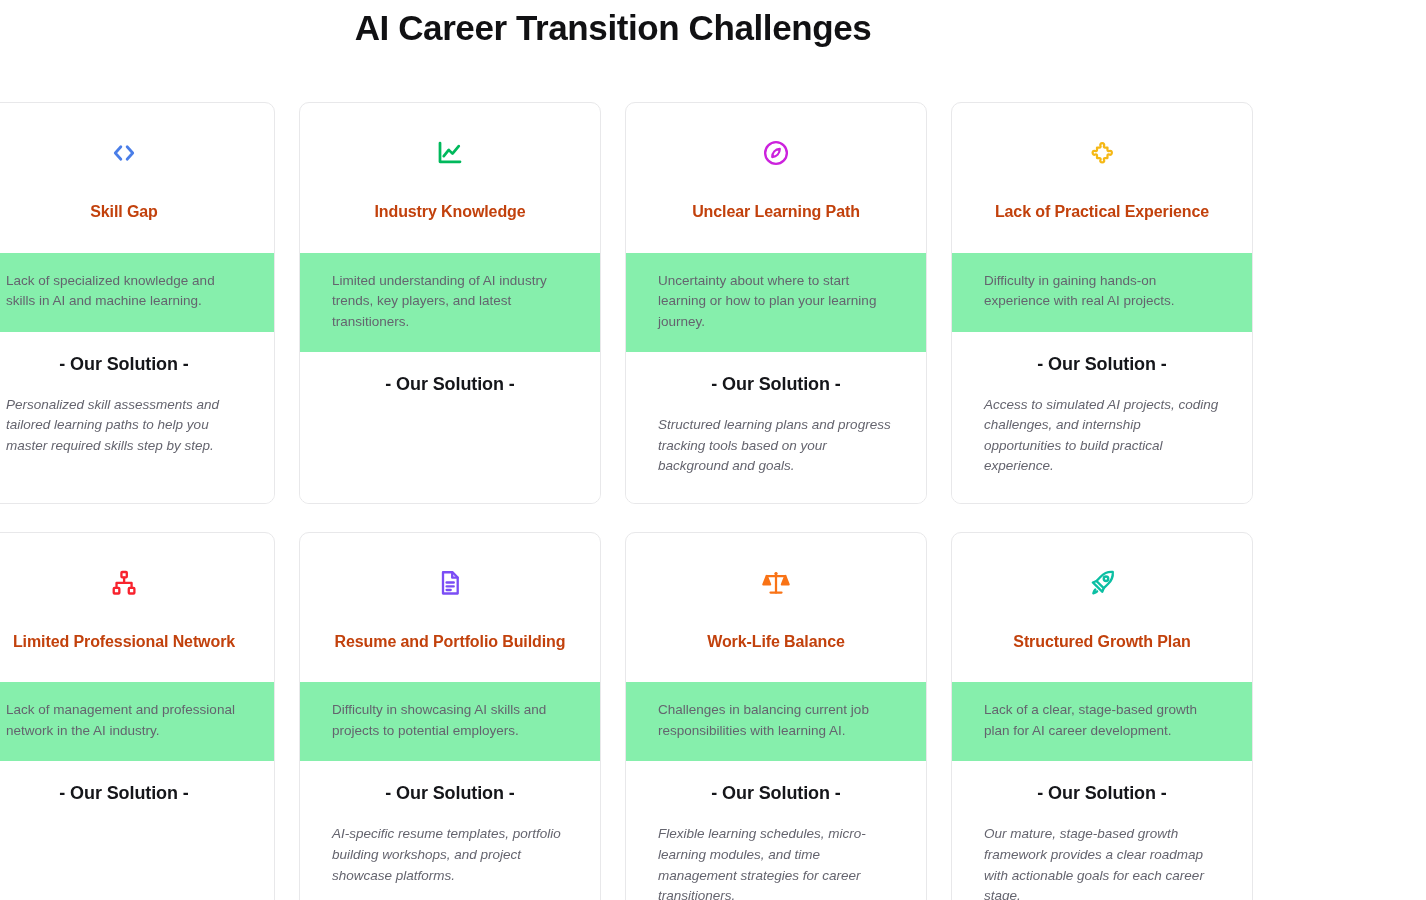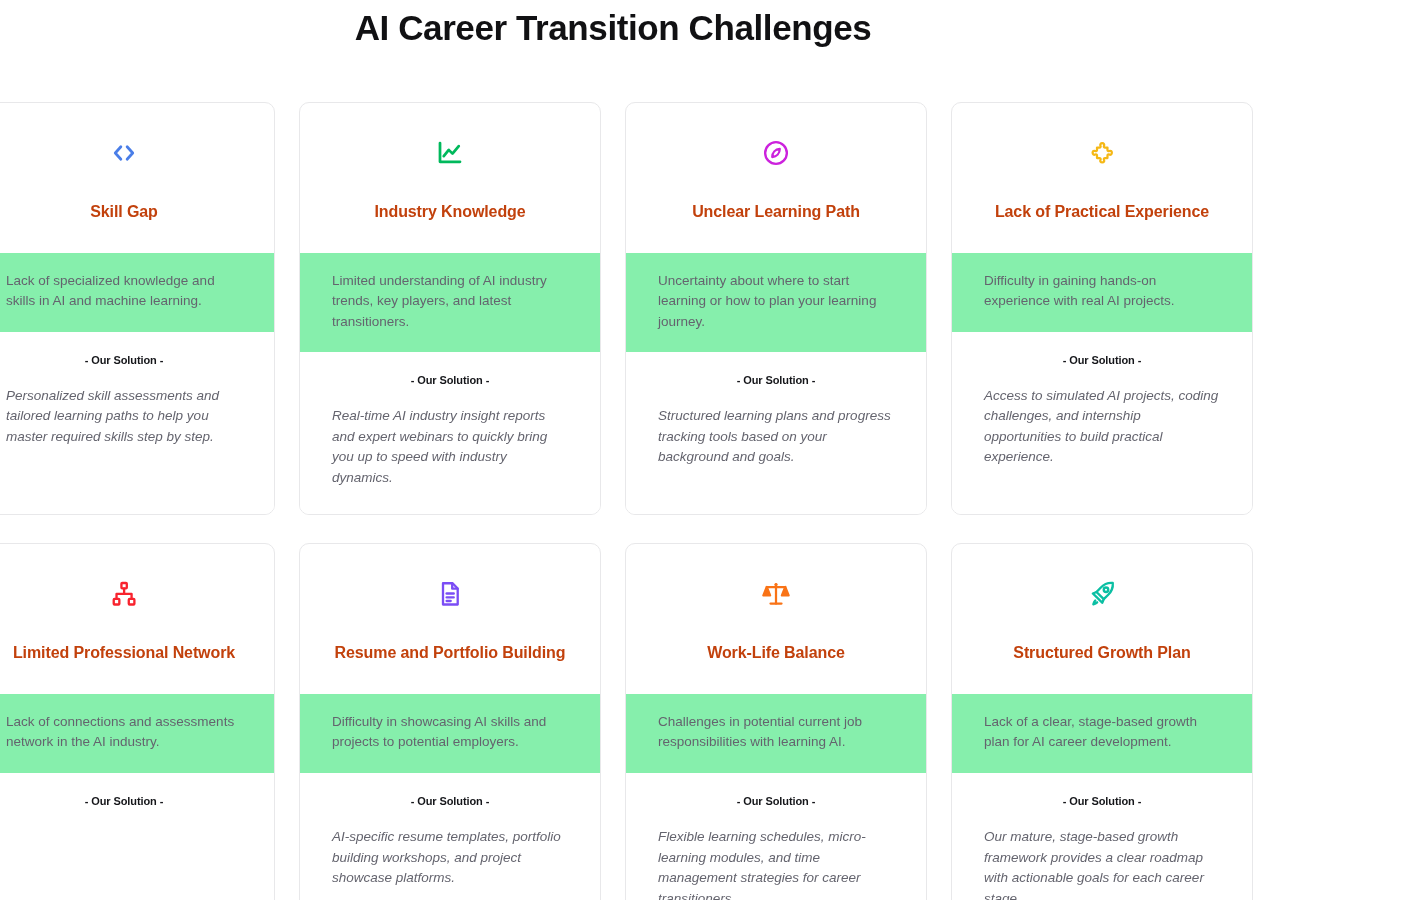--- a/index.html
+++ b/index.html
@@ -73,21 +73,21 @@
     font-size: 13.5px;
     line-height: 1.52;
     color: #64646e;
   }
   .solution-area {
     padding: 22px 32px 26px 32px;
     background: #ffffff;
     flex: 1;
   }
   .solution-label {
-    font-size: 11px;
+    font-size: 18px;
     font-weight: bold;
     color: #15161a;
     text-align: center;
     letter-spacing: -0.1px;
     margin-bottom: 20px;
   }
   .solution-text {
     font-size: 13.5px;
     line-height: 1.52;
     color: #64646e;
@@ -130,21 +130,20 @@
               <polyline points="7 14.5 11 9.5 14 12.5 19 6.5"></polyline>
             </svg>
         </span>
         <div class="card-title">Industry Knowledge</div>
       </div>
       <div class="problem-band">
         <p class="problem-text">Limited understanding of AI industry trends, key players, and latest transitioners.</p>
       </div>
       <div class="solution-area">
         <div class="solution-label">- Our Solution -</div>
-        <p class="solution-text">Real-time AI industry insight reports and expert webinars to quickly bring you up to speed with industry dynamics.</p>
       </div>
     </div>
 
     <div class="card">
       <div class="card-head">
         <span class="icon-wrap">
           <svg width="28" height="28" viewBox="0 0 24 24" fill="none" stroke="#cc22dd" stroke-width="2" stroke-linecap="round" stroke-linejoin="round">
               <circle cx="12" cy="12" r="9.3"></circle>
               <path d="M15.2 8.6 C15.2 12.4 12.6 15.2 8.8 15.4 C8.8 11.6 11.4 8.8 15.2 8.6 Z"></path>
             </svg>
@@ -185,21 +184,21 @@
               <rect x="9.8" y="2.6" width="4.6" height="4.6" rx="0.7"></rect>
               <rect x="3.2" y="16.2" width="4.8" height="4.8" rx="0.7"></rect>
               <rect x="16.1" y="16.2" width="4.8" height="4.8" rx="0.7"></rect>
               <path d="M12.1 7.4 L12.1 11.9"></path>
               <path d="M5.6 16.1 L5.6 11.9 L18.5 11.9 L18.5 16.1"></path>
             </svg>
         </span>
         <div class="card-title">Limited Professional Network</div>
       </div>
       <div class="problem-band">
-        <p class="problem-text">Lack of connections and assessments network in the AI industry.</p>
+        <p class="problem-text">Lack of management and professional network in the AI industry.</p>
       </div>
       <div class="solution-area">
         <div class="solution-label">- Our Solution -</div>
       </div>
     </div>
 
     <div class="card">
       <div class="card-head">
         <span class="icon-wrap">
           <svg width="28" height="28" viewBox="0 0 24 24" fill="none" stroke="#7b4df5" stroke-width="2" stroke-linecap="round" stroke-linejoin="round">
@@ -229,21 +228,21 @@
               <line x1="4.6" y1="6.4" x2="19.4" y2="6.4"></line>
               <line x1="7.6" y1="19.6" x2="16.4" y2="19.6"></line>
               <path d="M4.6 6.4 L1.9 13.1 L7.3 13.1 Z" fill="#f97316"></path>
               <path d="M19.4 6.4 L16.7 13.1 L22.1 13.1 Z" fill="#f97316"></path>
               <circle cx="12" cy="4.4" r="1.3" fill="#f97316" stroke="none"></circle>
             </svg>
         </span>
         <div class="card-title">Work-Life Balance</div>
       </div>
       <div class="problem-band">
-        <p class="problem-text">Challenges in potential current job responsibilities with learning AI.</p>
+        <p class="problem-text">Challenges in balancing current job responsibilities with learning AI.</p>
       </div>
       <div class="solution-area">
         <div class="solution-label">- Our Solution -</div>
         <p class="solution-text">Flexible learning schedules, micro-learning modules, and time management strategies for career transitioners.</p>
       </div>
     </div>
 
     <div class="card">
       <div class="card-head">
         <span class="icon-wrap">

